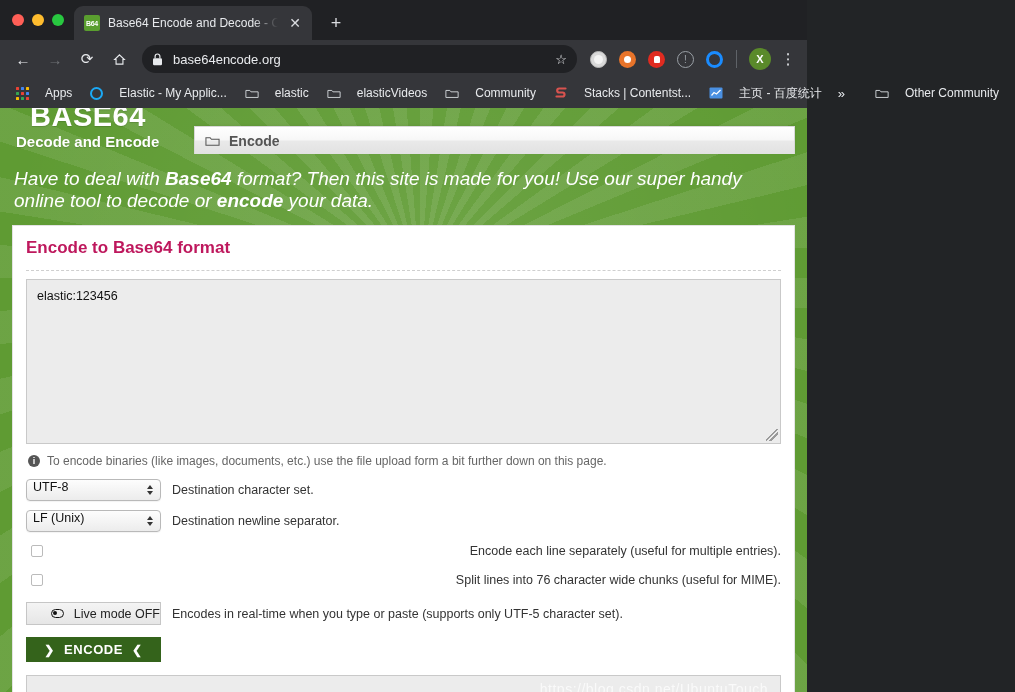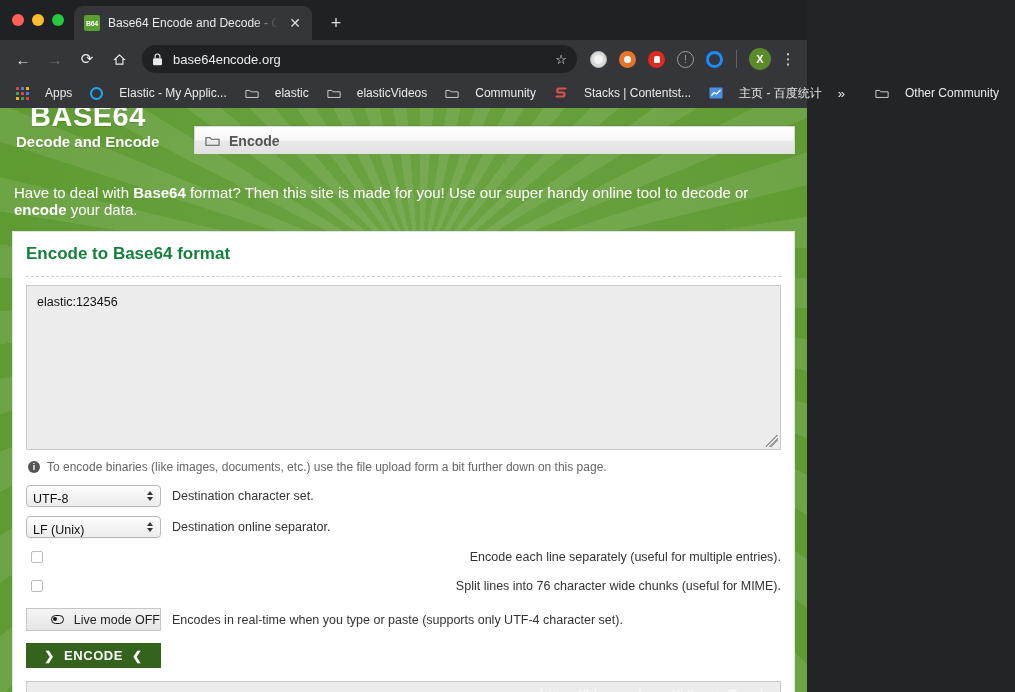--- a/index.html
+++ b/index.html
@@ -147,30 +147,30 @@
   .site-tab {
     flex: 1; height: 28px;
     background: linear-gradient(to bottom, #ffffff 0%, #f7f7f7 48%, #e9e9e9 52%, #e2e2e2 100%);
     display: flex; align-items: center; gap: 9px; padding-left: 10px;
     border: 1px solid #d9d9d9; border-bottom: none;
     box-shadow: 0 -1px 2px rgba(0,0,0,0.06);
   }
   .site-tab .lbl { font-size: 14px; font-weight: bold; color: #555; }
 
   .intro {
-    color: #fff; font-size: 15px; padding: 30px 2px 13px 2px;
+    color: #fff; font-size: 19px; padding: 14px 2px 13px 2px; font-style: italic;
   }
   .intro b { font-weight: bold; }
 
   .card {
     background: #fff; border: 1px solid #e3e3e3;
     padding: 12px 13px 0 13px;
     height: 478px; overflow: hidden;
   }
-  .card h2 { font-size: 17px; color: #15803d; margin-bottom: 12px; }
+  .card h2 { font-size: 17px; color: #be185d; margin-bottom: 12px; }
   .card .sub { font-size: 12px; color: #777; }
   .hr { border-top: 1px dashed #cfcfcf; margin: 11px 0 8px 0; }
 
   .ta {
     width: 100%; height: 165px;
     background: #ececec; border: 1px solid #c9c9c9;
     font-size: 12.5px; color: #111;
     padding: 9px 10px; resize: none;
     font-family: "Liberation Sans", sans-serif;
     position: relative; display: block;
@@ -195,21 +195,21 @@
     line-height: 1;
   }
 
   .row { display: flex; align-items: center; margin-bottom: 9px; }
   .row .desc { font-size: 12.5px; color: #333; margin-left: 11px; }
 
   .sel {
     width: 135px; height: 22px;
     background: linear-gradient(to bottom,#fdfdfd,#ececec);
     border: 1px solid #b9b9b9; border-radius: 4px;
-    display: flex; align-items: flex-end; padding: 0 6px;
+    display: flex; align-items: flex-start; padding: 0 6px;
     font-size: 12.5px; color: #111; position: relative;
     box-shadow: 0 1px 1px rgba(0,0,0,0.05);
   }
   .sel .arrows {
     position: absolute; right: 7px; top: 50%; transform: translateY(-50%);
     display: flex; flex-direction: column; gap: 2px;
   }
   .sel .arrows i {
     width: 0; height: 0; border-left: 3.5px solid transparent;
     border-right: 3.5px solid transparent; display: block;
@@ -424,39 +424,39 @@
         </div>
 
         <div class="row">
           <div class="sel">
             <span>LF (Unix)</span>
             <span class="arrows">
                 <i class="up"></i>
                 <i class="dn"></i>
               </span>
           </div>
-          <span class="desc">Destination online separator.</span>
+          <span class="desc">Destination newline separator.</span>
         </div>
 
         <div class="cb-row" style="margin-top:12px;">
           <span class="cb"></span>
           <span class="cb-lbl">Encode each line separately (useful for multiple entries).</span>
         </div>
 
         <div class="cb-row">
           <span class="cb"></span>
           <span class="cb-lbl">Split lines into 76 character wide chunks (useful for MIME).</span>
         </div>
 
         <div class="row" style="margin-bottom:12px;">
           <div class="live-btn">
             <span class="toggle-ic"></span>
             <span>Live mode OFF</span>
           </div>
-          <span class="desc">Encodes in real-time when you type or paste (supports only UTF-4 character set).</span>
+          <span class="desc">Encodes in real-time when you type or paste (supports only UTF-5 character set).</span>
         </div>
 
         <div class="row" style="margin-bottom:0;">
           <div class="encode-btn">
             <span class="ar">❯</span>
             <span>ENCODE</span>
             <span class="ar">❮</span>
           </div>
         </div>
 

